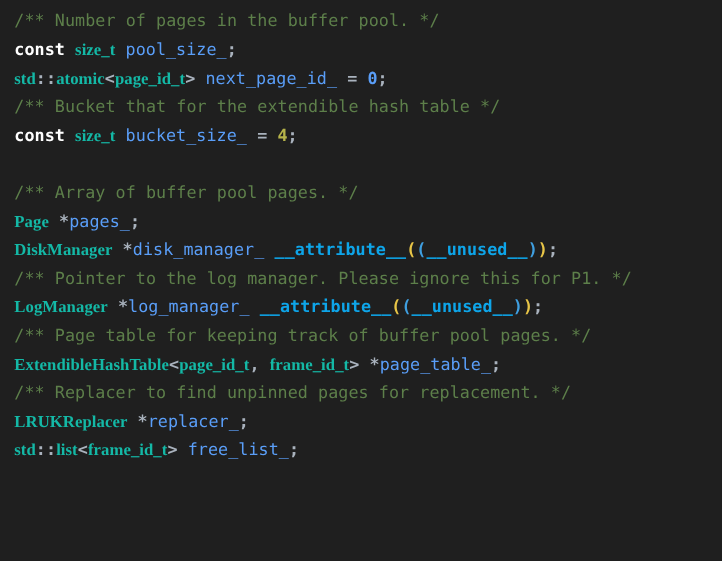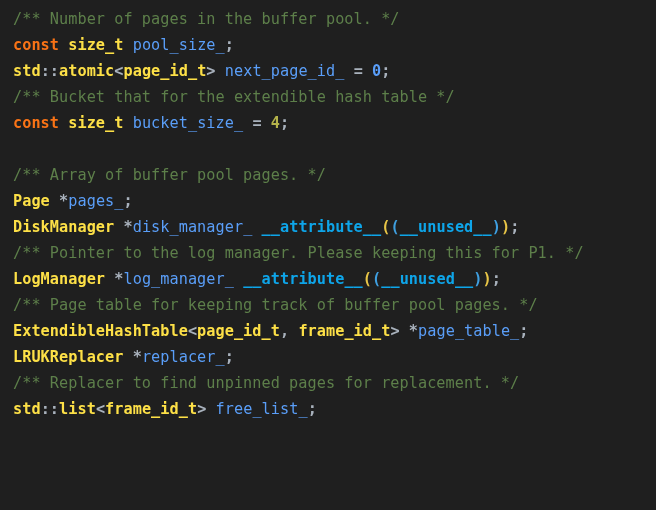--- a/index.html
+++ b/index.html
@@ -26,22 +26,22 @@
     height: 26px;
     line-height: 26px;
     font-size: 15.2px;
     letter-spacing: 0.06px;
     white-space: pre;
     font-family: "DejaVu Sans Mono", "Liberation Mono", monospace;
   }
   .code-line.blank { }
   
   .tok-comment  { color: #5d7f4a; }
-  .tok-keyword  { color: #f97316; font-weight: bold; }
-  .tok-type     { color: #fde047; font-weight: bold; }
+  .tok-keyword  { color: #ffffff; font-weight: bold; }
+  .tok-type     { color: #14b8a6; font-weight: bold; font-family: Liberation Serif, serif; }
   .tok-ident    { color: #5a9ef8; font-weight: normal; }
   .tok-punct    { color: #a9b2bd; font-weight: bold; }
   .tok-plain    { color: #c8cdd4; font-weight: bold; }
   .tok-number   { color: #5a9ef8; font-weight: bold; }
   .tok-number-alt { color: #b5b34a; font-weight: bold; }
   .tok-macro    { color: #0ea5e9; font-weight: bold; }
   .tok-bracket1 { color: #e8c547; font-weight: bold; }
   .tok-bracket2 { color: #3f9fe0; font-weight: bold; }
 </style>
 </head>
@@ -51,21 +51,21 @@
   <div id="code-content">
       <div class="code-line"><span class="tok-comment">/** Number of pages in the buffer pool. */</span></div>
       <div class="code-line"><span class="tok-keyword">const</span><span class="tok-plain"> </span><span class="tok-type">size_t</span><span class="tok-plain"> </span><span class="tok-ident">pool_size_</span><span class="tok-punct">;</span></div>
       <div class="code-line"><span class="tok-type">std</span><span class="tok-punct">::</span><span class="tok-type">atomic</span><span class="tok-punct">&lt;</span><span class="tok-type">page_id_t</span><span class="tok-punct">&gt;</span><span class="tok-plain"> </span><span class="tok-ident">next_page_id_</span><span class="tok-plain"> </span><span class="tok-punct">=</span><span class="tok-plain"> </span><span class="tok-number">0</span><span class="tok-punct">;</span></div>
       <div class="code-line"><span class="tok-comment">/** Bucket that for the extendible hash table */</span></div>
       <div class="code-line"><span class="tok-keyword">const</span><span class="tok-plain"> </span><span class="tok-type">size_t</span><span class="tok-plain"> </span><span class="tok-ident">bucket_size_</span><span class="tok-plain"> </span><span class="tok-punct">=</span><span class="tok-plain"> </span><span class="tok-number-alt">4</span><span class="tok-punct">;</span></div>
       <div class="code-line blank">&nbsp;</div>
       <div class="code-line"><span class="tok-comment">/** Array of buffer pool pages. */</span></div>
       <div class="code-line"><span class="tok-type">Page</span><span class="tok-plain"> </span><span class="tok-punct">*</span><span class="tok-ident">pages_</span><span class="tok-punct">;</span></div>
       <div class="code-line"><span class="tok-type">DiskManager</span><span class="tok-plain"> </span><span class="tok-punct">*</span><span class="tok-ident">disk_manager_</span><span class="tok-plain"> </span><span class="tok-macro">__attribute__</span><span class="tok-bracket1">(</span><span class="tok-bracket2">(</span><span class="tok-macro">__unused__</span><span class="tok-bracket2">)</span><span class="tok-bracket1">)</span><span class="tok-punct">;</span></div>
-      <div class="code-line"><span class="tok-comment">/** Pointer to the log manager. Please keeping this for P1. */</span></div>
+      <div class="code-line"><span class="tok-comment">/** Pointer to the log manager. Please ignore this for P1. */</span></div>
       <div class="code-line"><span class="tok-type">LogManager</span><span class="tok-plain"> </span><span class="tok-punct">*</span><span class="tok-ident">log_manager_</span><span class="tok-plain"> </span><span class="tok-macro">__attribute__</span><span class="tok-bracket1">(</span><span class="tok-bracket2">(</span><span class="tok-macro">__unused__</span><span class="tok-bracket2">)</span><span class="tok-bracket1">)</span><span class="tok-punct">;</span></div>
       <div class="code-line"><span class="tok-comment">/** Page table for keeping track of buffer pool pages. */</span></div>
       <div class="code-line"><span class="tok-type">ExtendibleHashTable</span><span class="tok-punct">&lt;</span><span class="tok-type">page_id_t</span><span class="tok-punct">,</span><span class="tok-plain"> </span><span class="tok-type">frame_id_t</span><span class="tok-punct">&gt;</span><span class="tok-plain"> </span><span class="tok-punct">*</span><span class="tok-ident">page_table_</span><span class="tok-punct">;</span></div>
+      <div class="code-line"><span class="tok-comment">/** Replacer to find unpinned pages for replacement. */</span></div>
       <div class="code-line"><span class="tok-type">LRUKReplacer</span><span class="tok-plain"> </span><span class="tok-punct">*</span><span class="tok-ident">replacer_</span><span class="tok-punct">;</span></div>
-      <div class="code-line"><span class="tok-comment">/** Replacer to find unpinned pages for replacement. */</span></div>
       <div class="code-line"><span class="tok-type">std</span><span class="tok-punct">::</span><span class="tok-type">list</span><span class="tok-punct">&lt;</span><span class="tok-type">frame_id_t</span><span class="tok-punct">&gt;</span><span class="tok-plain"> </span><span class="tok-ident">free_list_</span><span class="tok-punct">;</span></div>
     </div>
 </div>
 
 </body></html>

